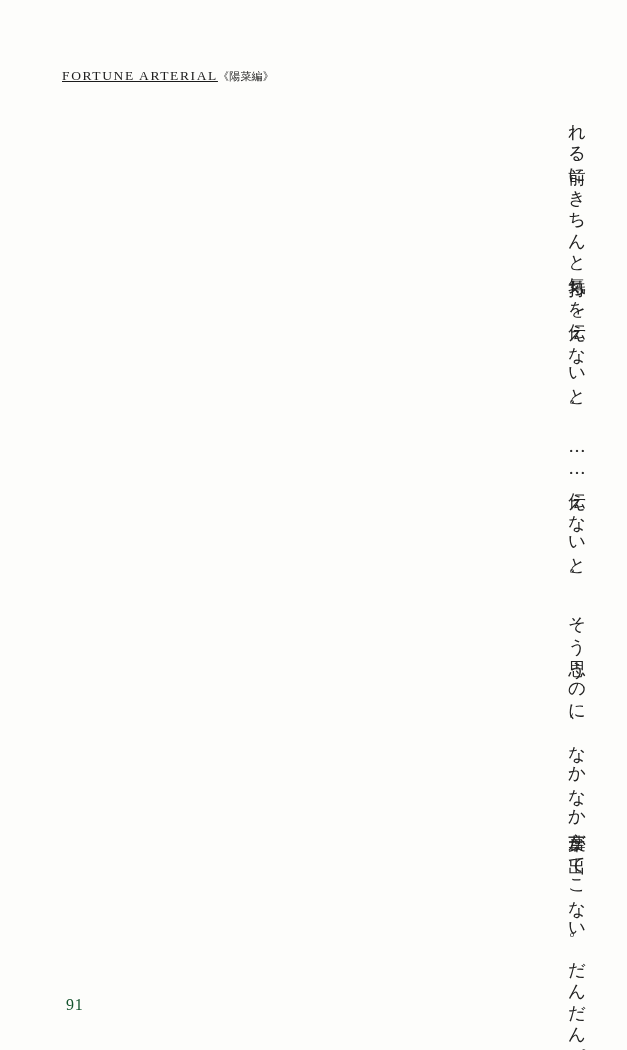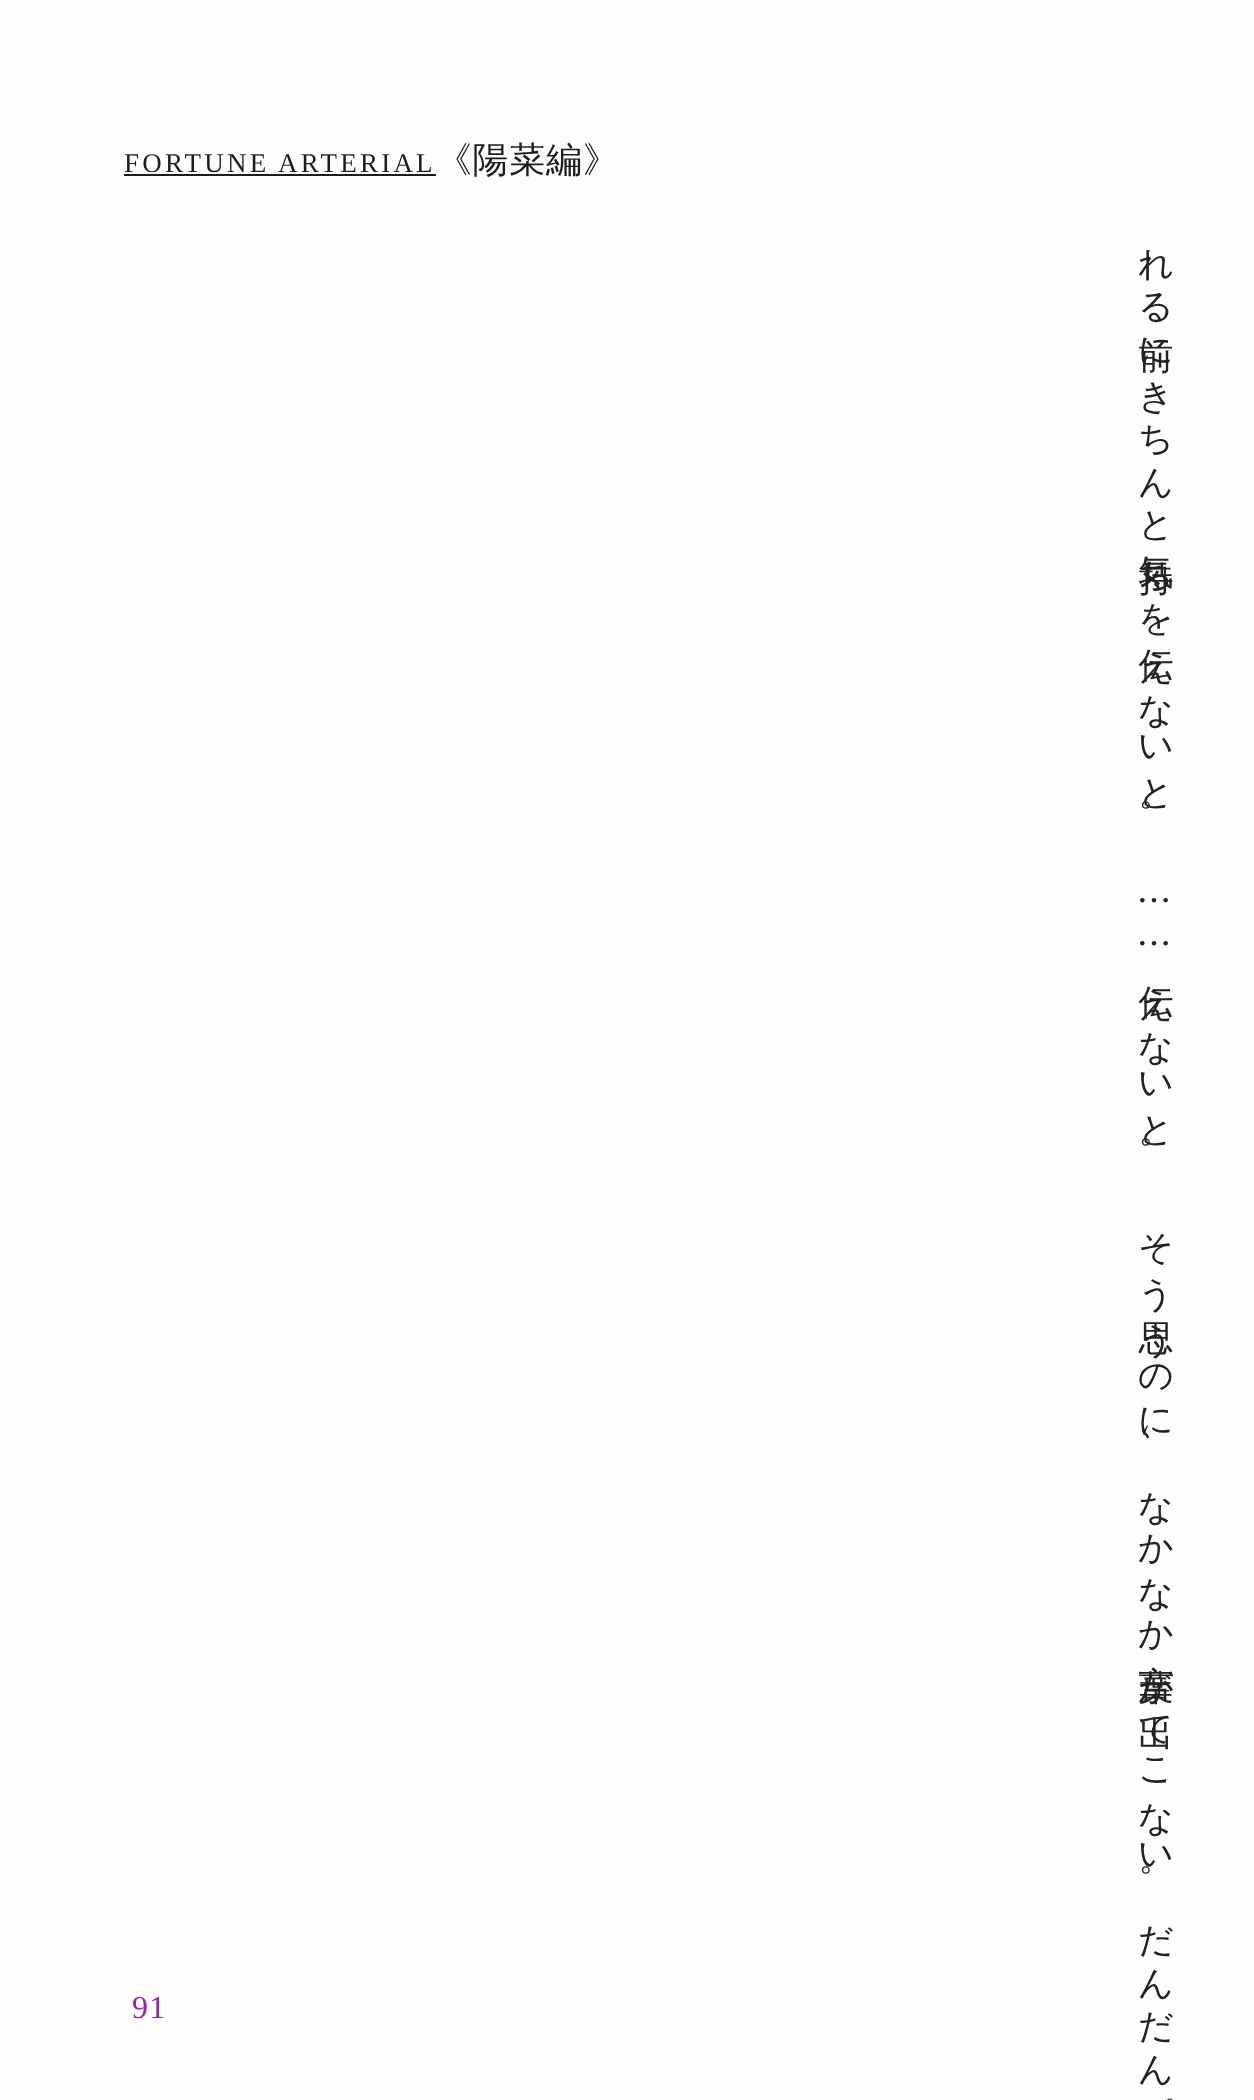--- a/index.html
+++ b/index.html
@@ -30,21 +30,21 @@
     letter-spacing: 0.06em;
     color: #1c1c1c;
     white-space: nowrap;
   }
   .running-head .title-en {
     font-variant: small-caps;
     letter-spacing: 0.12em;
     text-decoration: underline;
   }
   .running-head .title-jp {
-    font-size: 18px;
+    font-size: 11px;
     letter-spacing: 0.02em;
   }
   
   .body-text {
     position: absolute;
     top: 112px;
     right: 42px;
     height: 880px;
     width: 520px;
     display: flex;
@@ -73,21 +73,21 @@
   .col.indent {
     padding-top: 18px;
   }
   
   .folio {
     position: absolute;
     left: 66px;
     bottom: 36px;
     font-family: "Liberation Serif", "DejaVu Serif", serif;
     font-size: 16px;
-    color: #a21caf;
+    color: #14532d;
     letter-spacing: 0.04em;
   }
 </style>
 </head>
 <body>
 
 <div class="page">
 
   <div class="running-head">
     <span class="title-en">FORTUNE ARTERIAL</span><span class="title-jp">《陽菜編》</span>

